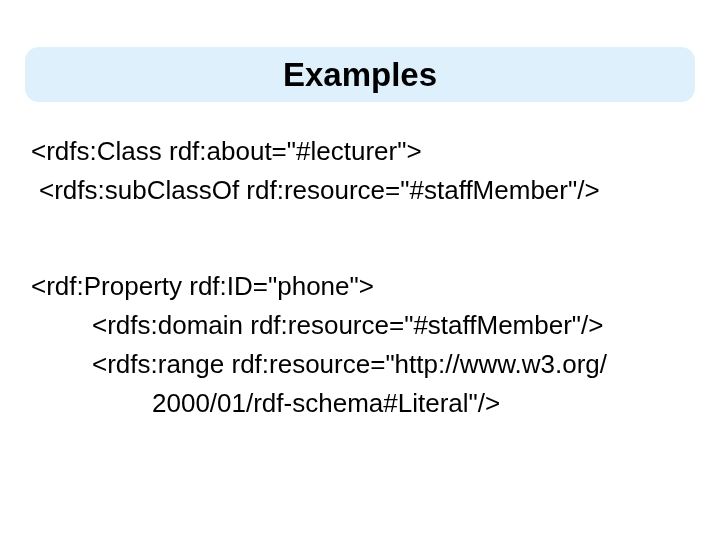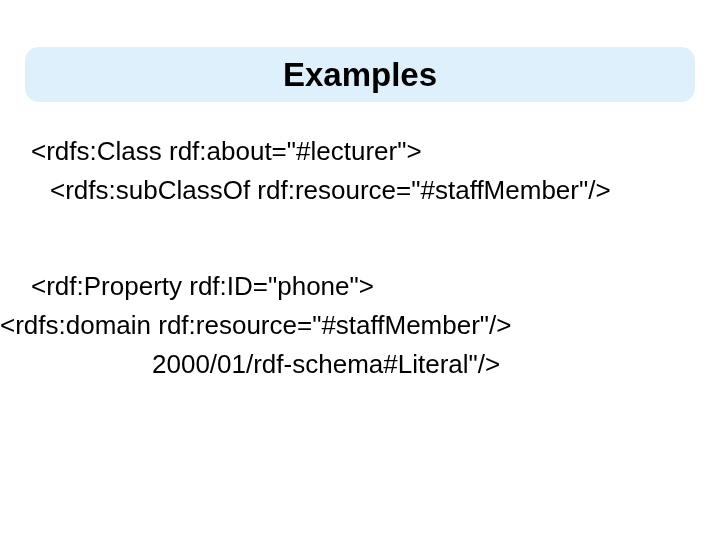--- a/index.html
+++ b/index.html
@@ -43,37 +43,38 @@
   }
   .block1 { top: 113px; }
   .block2 { top: 248px; }
   .code-line {
     font-size: 26px;
     line-height: 39px;
     white-space: pre;
     color: #000000;
   }
   .ind-0 { padding-left: 31px; }
-  .ind-1 { padding-left: 50px; }
-  .ind-2 { }
+  .ind-1 { padding-left: 39px; }
+  .ind-2 { padding-left: 92px; }
   .ind-3 { padding-left: 152px; }
 </style>
 </head>
 <body>
 
 <div class="slide">
 
   <div class="title-banner" style="background: rgb(222, 240, 251);">
     <h1 class="slide-title">Examples</h1>
   </div>
 
   <div class="code-block block1">
     <div class="code-line ind-0">&lt;rdfs:Class rdf:about="#lecturer"&gt;</div>
     <div class="code-line ind-1">&lt;rdfs:subClassOf rdf:resource="#staffMember"/&gt;</div>
   </div>
 
   <div class="code-block block2">
     <div class="code-line ind-0">&lt;rdf:Property rdf:ID="phone"&gt;</div>
     <div class="code-line ind-2">&lt;rdfs:domain rdf:resource="#staffMember"/&gt;</div>
+    <div class="code-line ind-2">&lt;rdfs:range rdf:resource="http://www.w3.org/</div>
     <div class="code-line ind-3">2000/01/rdf-schema#Literal"/&gt;</div>
   </div>
 
 </div>
 
 </body></html>

